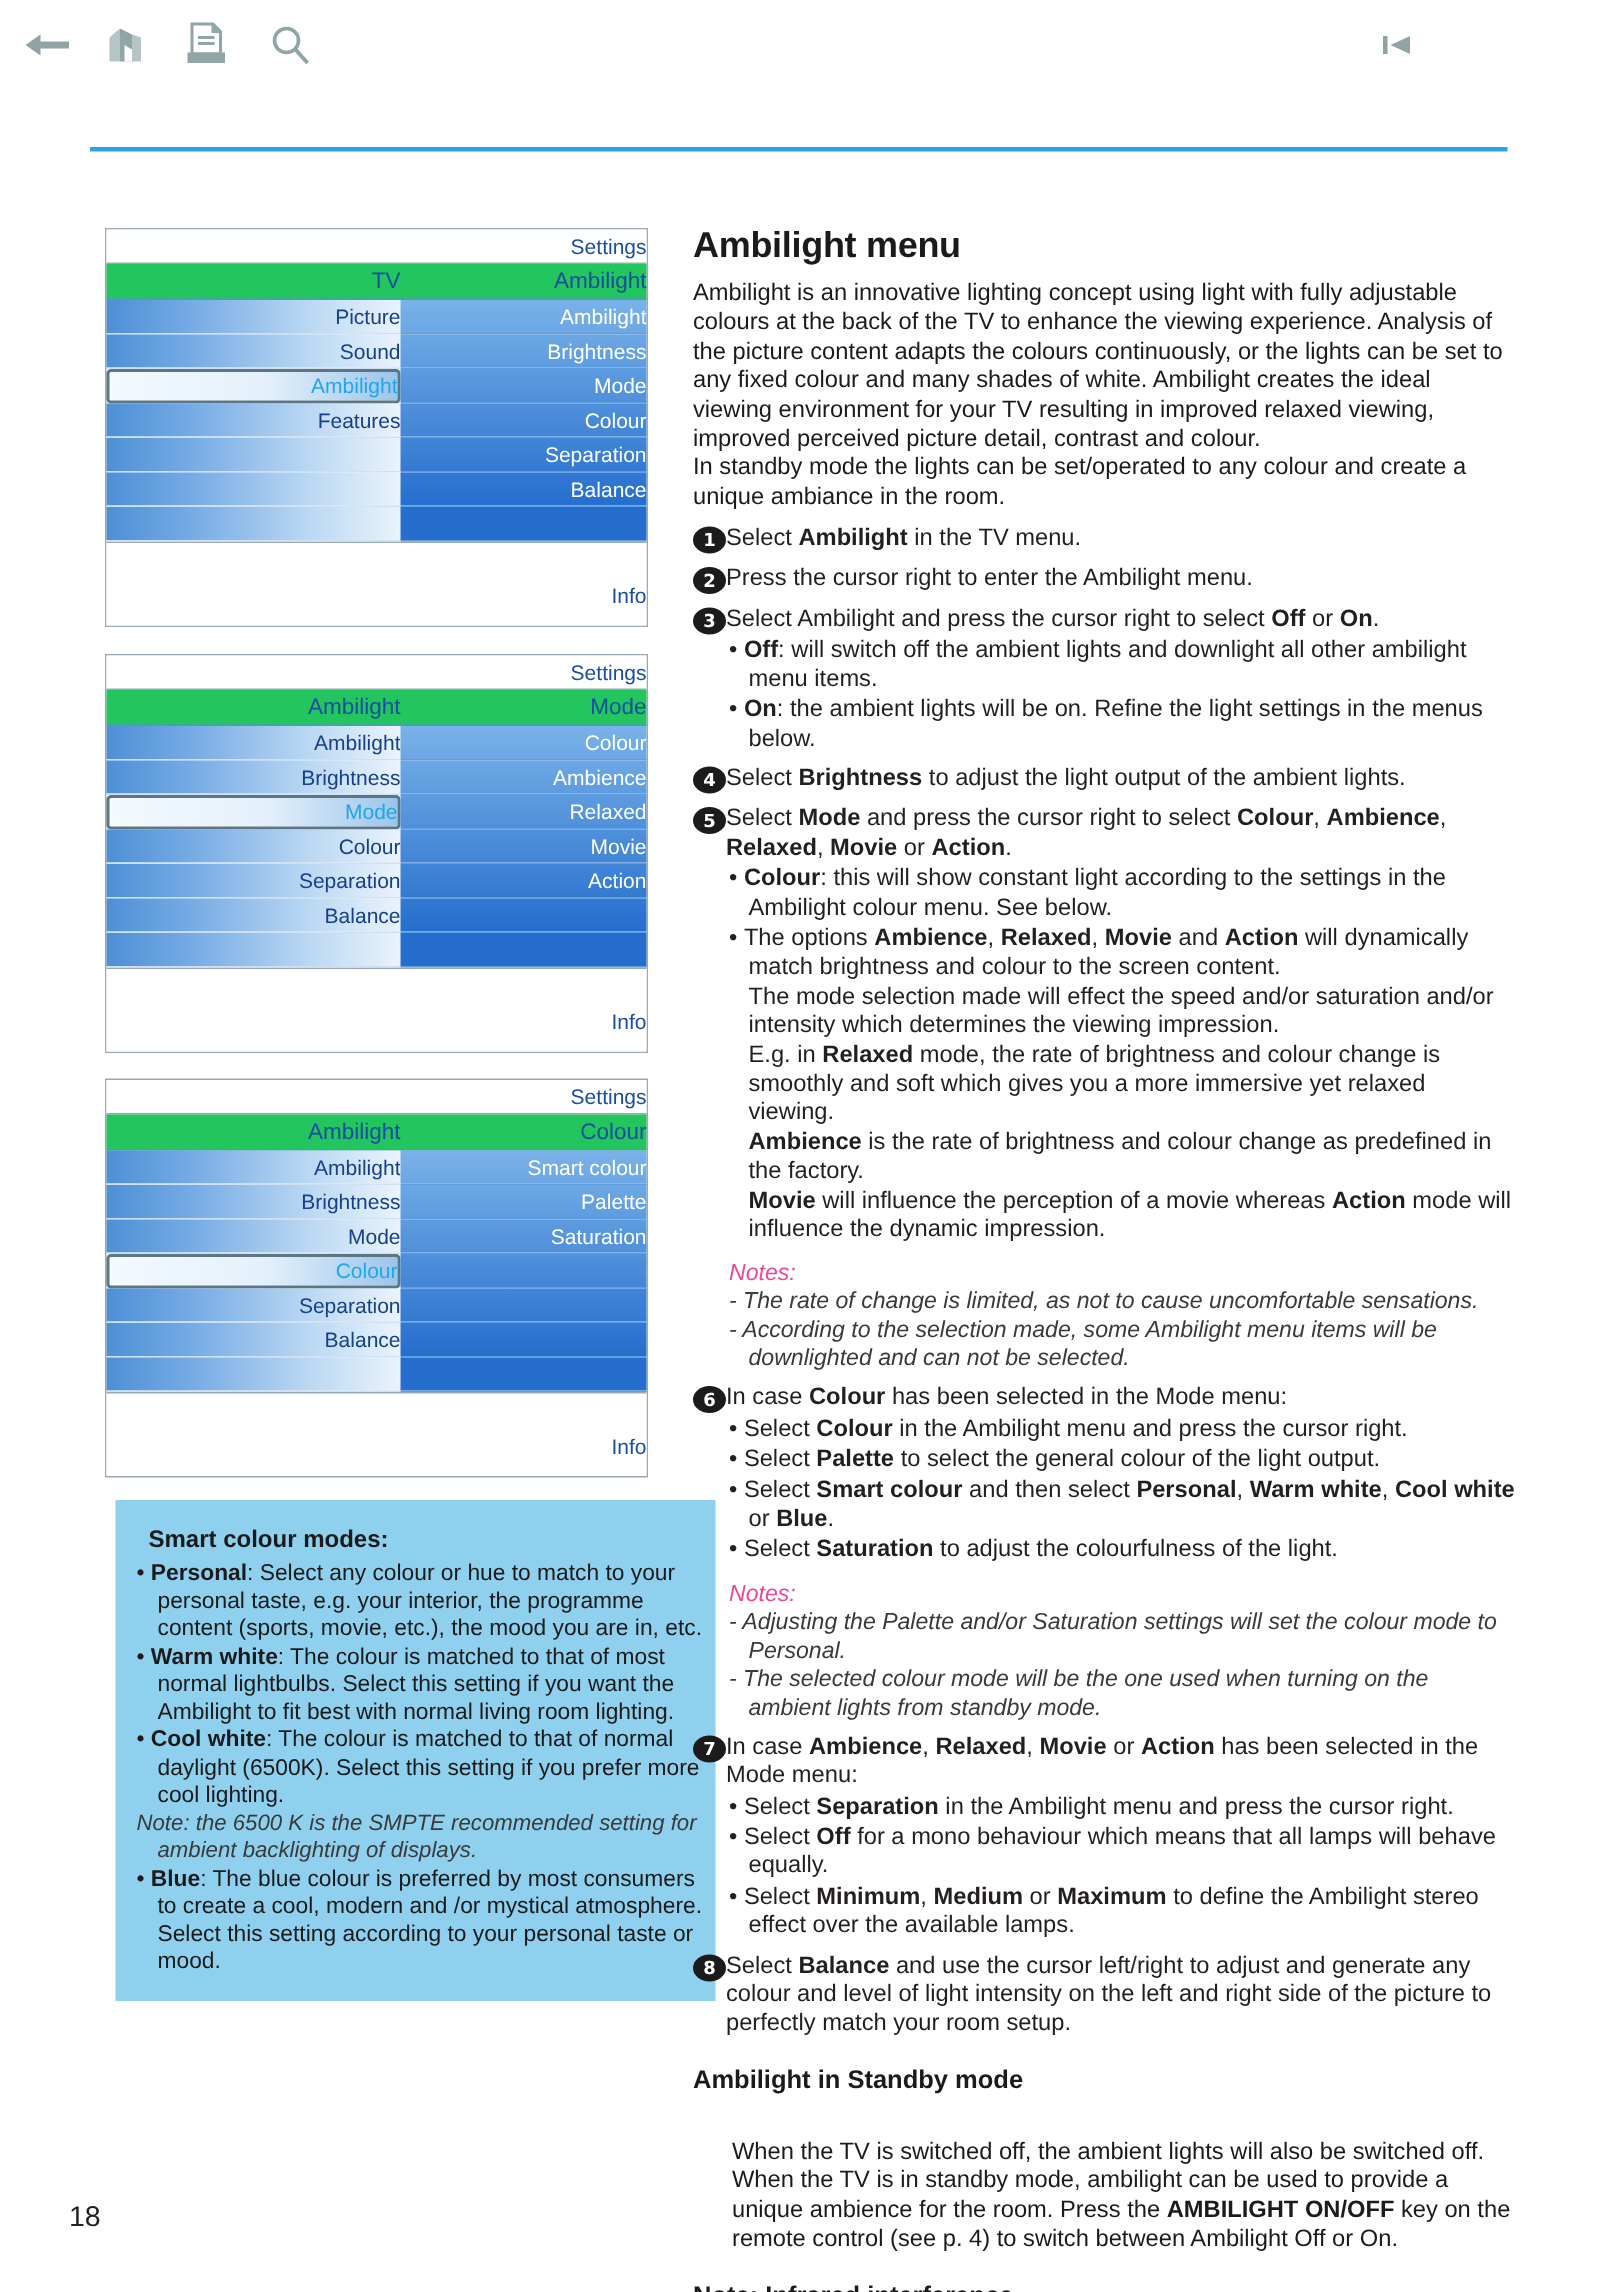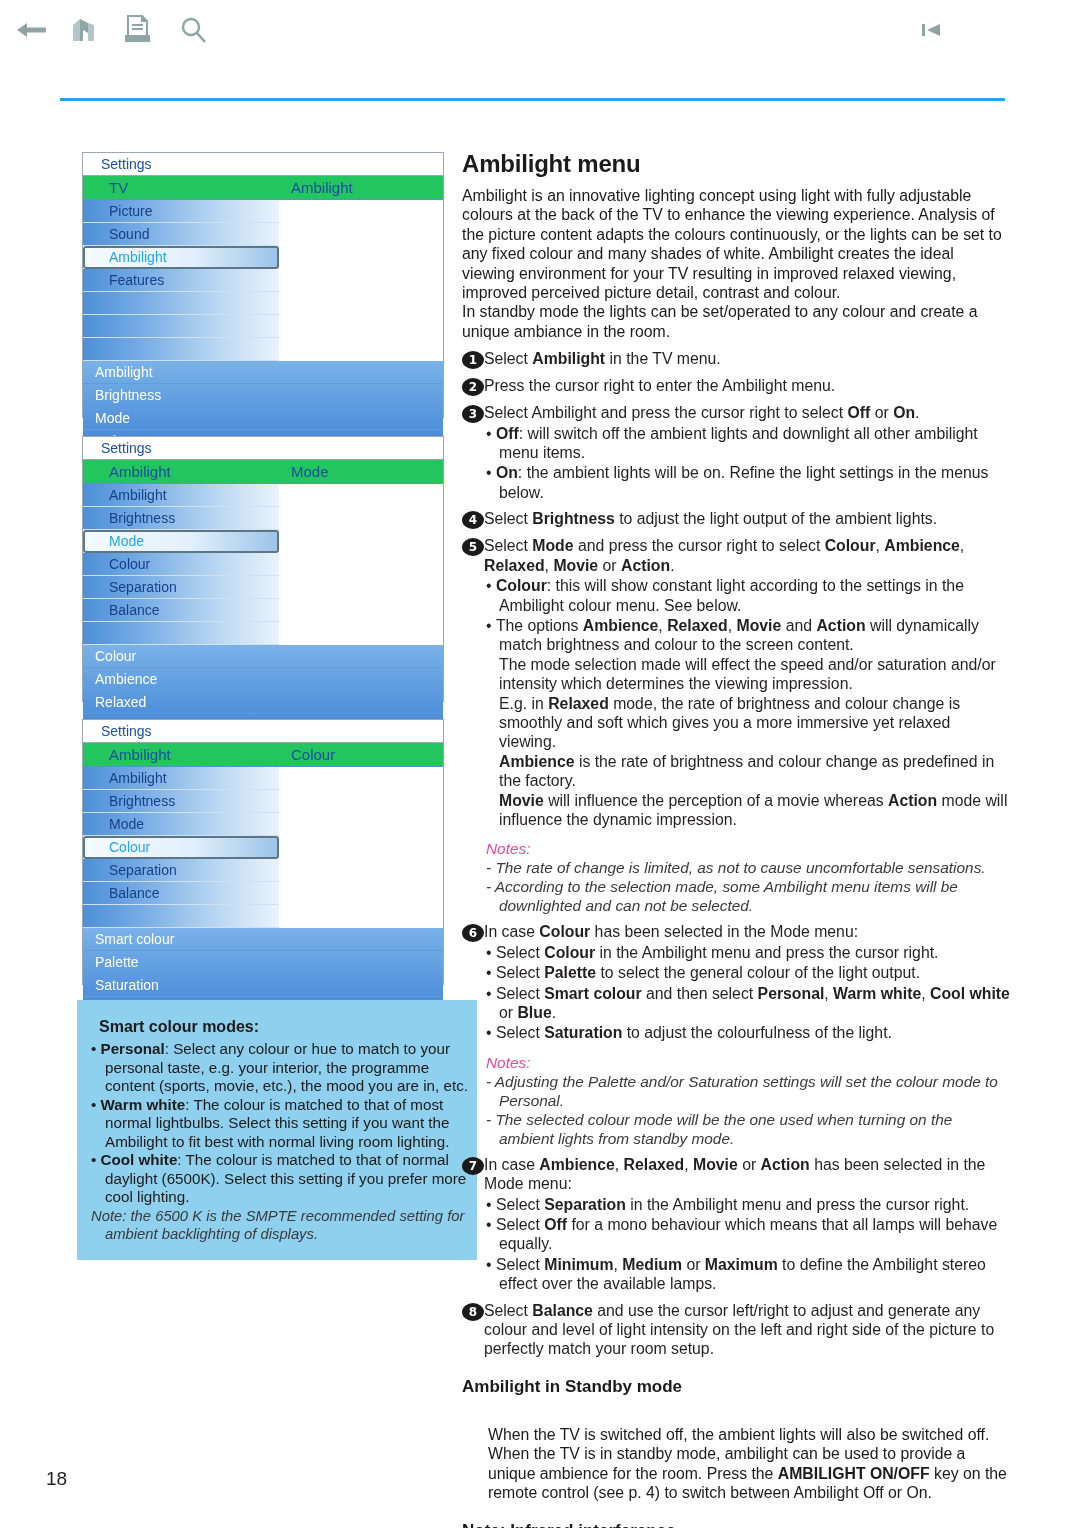--- a/index.html
+++ b/index.html
@@ -48,25 +48,26 @@
     position: absolute;
     left: 46px;
     top: 1468px;
     font-size: 19px;
     color: #231f20;
   }
 
   
   .tvmenu {
     position: absolute;
-    left: 82px;
+    left: 70px;
     width: 362px;
     border: 1px solid #9aa7b4;
     background: #ffffff;
     box-sizing: border-box;
+    text-align: right;
   }
   .tvm-title {
     height: 22px;
     line-height: 22px;
     padding-left: 18px;
     font-size: 14px;
     color: #1a4fa0;
     border-bottom: 1px solid #9aa7b4;
     background: #fff;
   }
@@ -88,21 +89,20 @@
     flex: 1;
     line-height: 23px;
     padding-left: 12px;
     font-size: 15px;
     color: #1a4fa0;
     box-sizing: border-box;
   }
   .tvm-body {
     display: flex;
     height: 161px;
-    flex-direction: column;
   }
   .tvm-col-l {
     width: 196px;
     box-sizing: border-box;
   }
   .tvm-col-r {
     flex: 1;
     box-sizing: border-box;
   }
   .row {
@@ -417,20 +417,21 @@
   </div>
 </div>
 
 <div class="smartbox">
   <h3>Smart colour modes:</h3>
   <ul>
     <li>•&nbsp;<span class="nb">Personal</span><span>: Select any colour or hue to match to your personal taste, e.g. your interior, the programme content (sports, movie, etc.), the mood you are in, etc.</span></li>
     <li>•&nbsp;<span class="nb">Warm white</span><span>: The colour is matched to that of most normal lightbulbs. Select this setting if you want the Ambilight to fit best with normal living room lighting.</span></li>
     <li>•&nbsp;<span class="nb">Cool white</span><span>: The colour is matched to that of normal daylight (6500K). Select this setting if you prefer more cool lighting.</span></li>
     <li class="note">Note: the 6500 K is the SMPTE recommended setting for ambient backlighting of displays.</li>
+    <li>•&nbsp;<span class="nb">Blue</span><span>: The blue colour is preferred by most consumers to create a cool, modern and /or mystical atmosphere. Select this setting according to your personal taste or mood.</span></li>
   </ul>
 </div>
 
 <div class="content">
   <h1>Ambilight menu</h1>
 
   <p class="para">Ambilight is an innovative lighting concept using light with fully adjustable colours at the back of the TV to enhance the viewing experience. Analysis of the picture content adapts the colours continuously, or the lights can be set to any fixed colour and many shades of white. Ambilight creates the ideal viewing environment for your TV resulting in improved relaxed viewing, improved perceived picture detail, contrast and colour.</p>
   <p class="para">In standby mode the lights can be set/operated to any colour and create a unique ambiance in the room.</p>
 
   <div class="steps">

